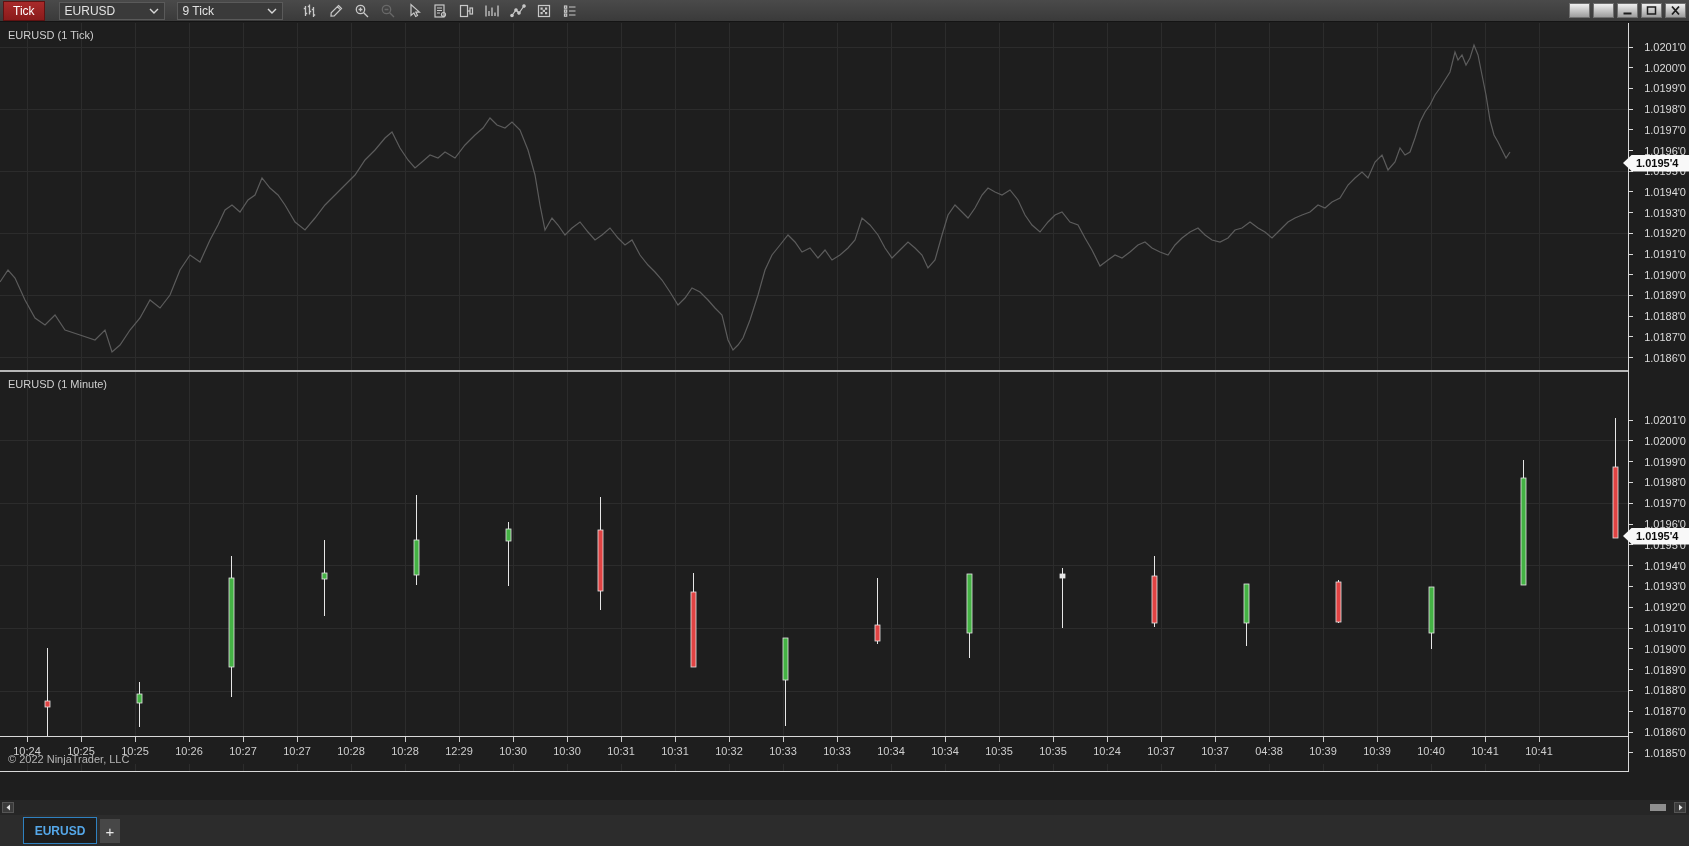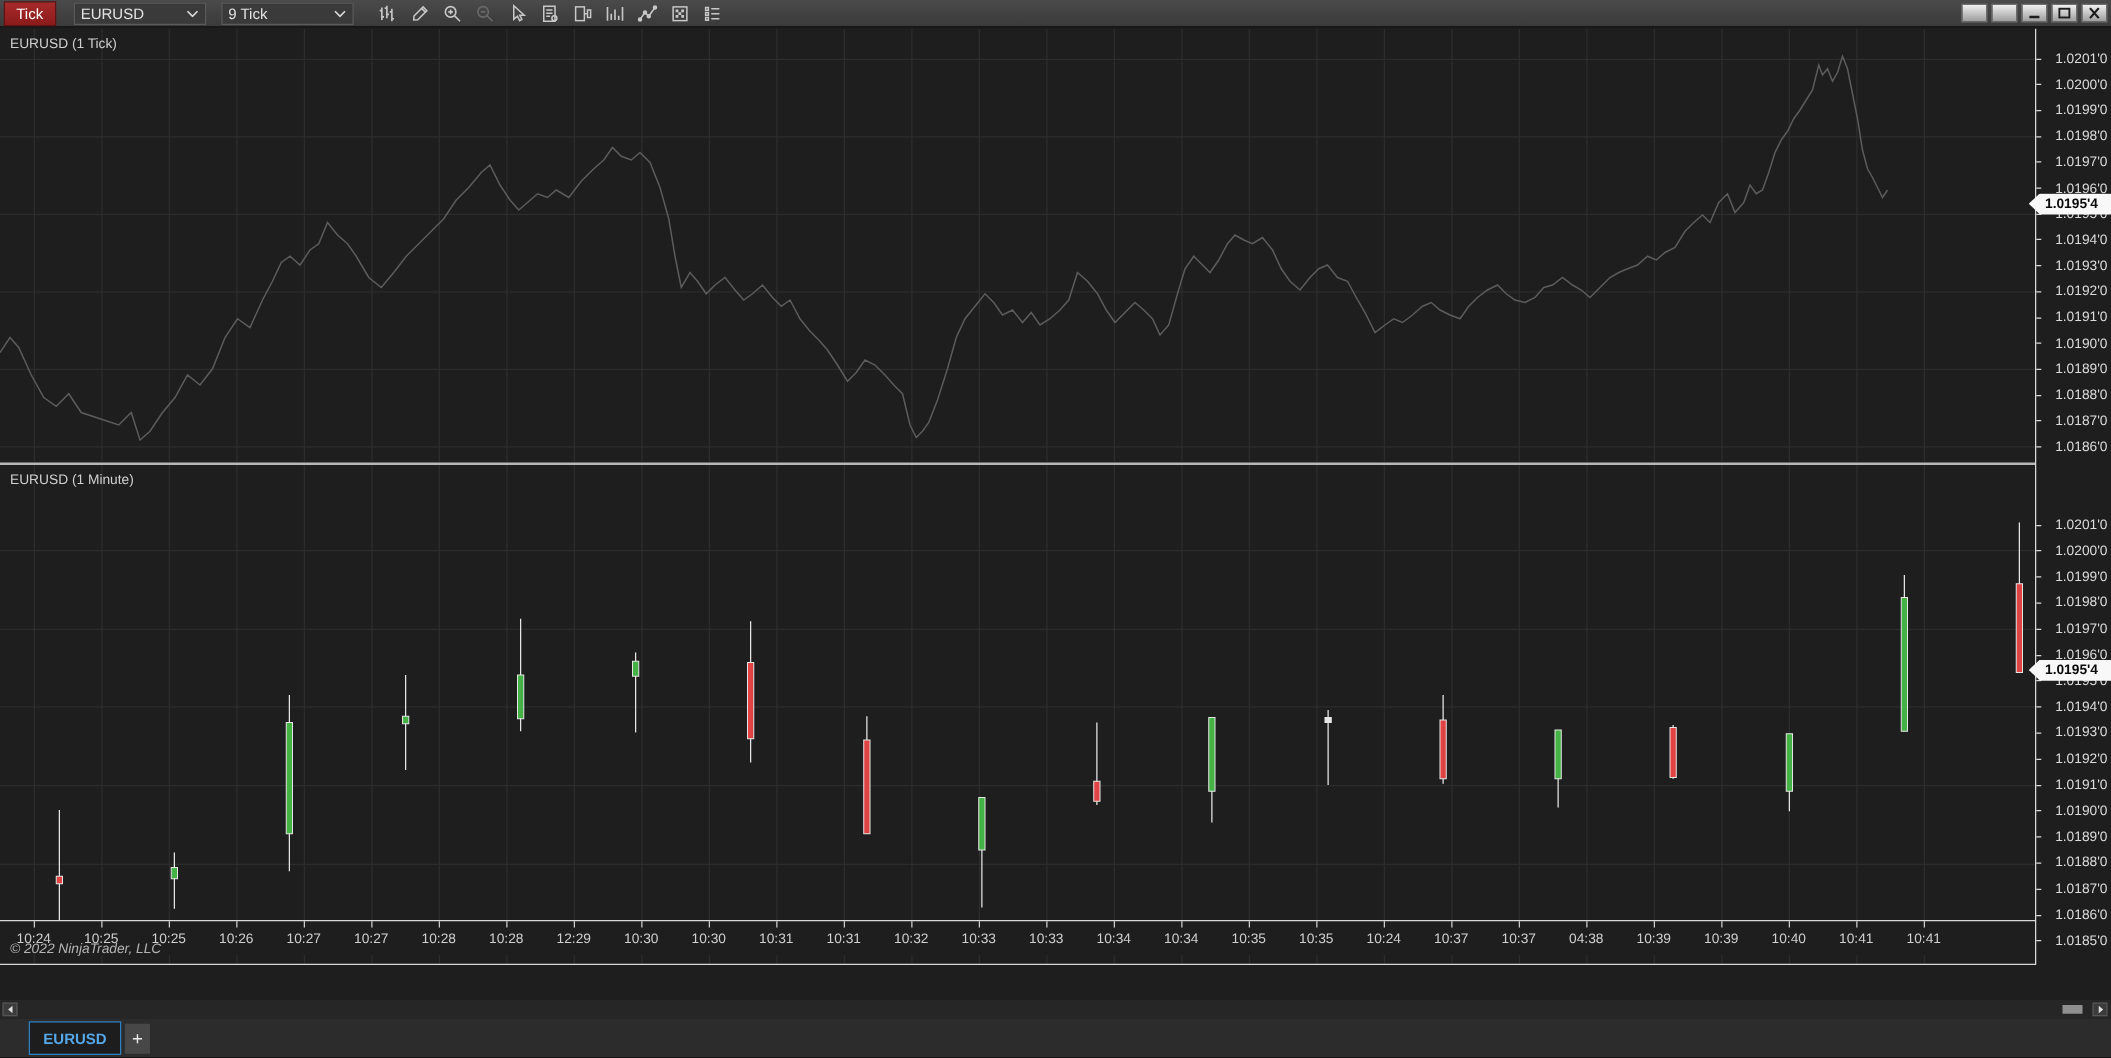--- a/index.html
+++ b/index.html
@@ -18,21 +18,21 @@
   .tb-icons{display:flex;align-items:center;margin-left:14px;}
   .tb-btn{width:24px;height:20px;background:transparent;border:0;padding:0;margin:0 1px;
           display:flex;align-items:center;justify-content:center;}
   .spacer{flex:1;}
   .win-btn{width:21px;height:15px;margin-left:3px;border:1px solid #6f6f6f;
            background:linear-gradient(#efefef,#9d9d9d);display:flex;align-items:center;
            justify-content:center;padding:0;}
   
   .panel{position:absolute;left:0;width:1628px;background:#1e1e1e;}
   .panel-label{position:absolute;left:8px;top:6px;font-size:11px;color:#cfcfcf;z-index:3;}
-  .copyright{position:absolute;left:8px;bottom:6px;font-size:11px;color:#b5b5b5;z-index:3;font-style:italic;}
+  .copyright{position:absolute;left:8px;bottom:6px;font-size:11px;color:#b5b5b5;z-index:3;}
   .divider{position:absolute;left:0;top:370px;width:1689px;height:2px;background:#b7b7b7;z-index:4;}
   .chart-bottom-border{position:absolute;left:0;top:771px;width:1628px;height:1px;background:#d9d9d9;z-index:4;}
   
   .price-axis{position:absolute;left:1628px;top:23px;width:61px;height:749px;
               border-left:1px solid #d9d9d9;box-sizing:border-box;background:#1e1e1e;z-index:5;}
   .p-tick{position:absolute;left:0;width:4px;height:1px;background:#d9d9d9;}
   .p-label{position:absolute;right:3px;transform:translateY(-50%);font-size:11px;color:#dcdcdc;white-space:nowrap;text-align:center;}
   .badge{position:absolute;left:-6px;width:66px;height:17px;background:#f8f8f8;color:#0a0a0a;
          font-size:11px;font-weight:bold;display:flex;align-items:center;padding-left:13px;
          box-sizing:border-box;clip-path:polygon(0 50%,9px 0,100% 0,100% 100%,9px 100%);z-index:6;}

